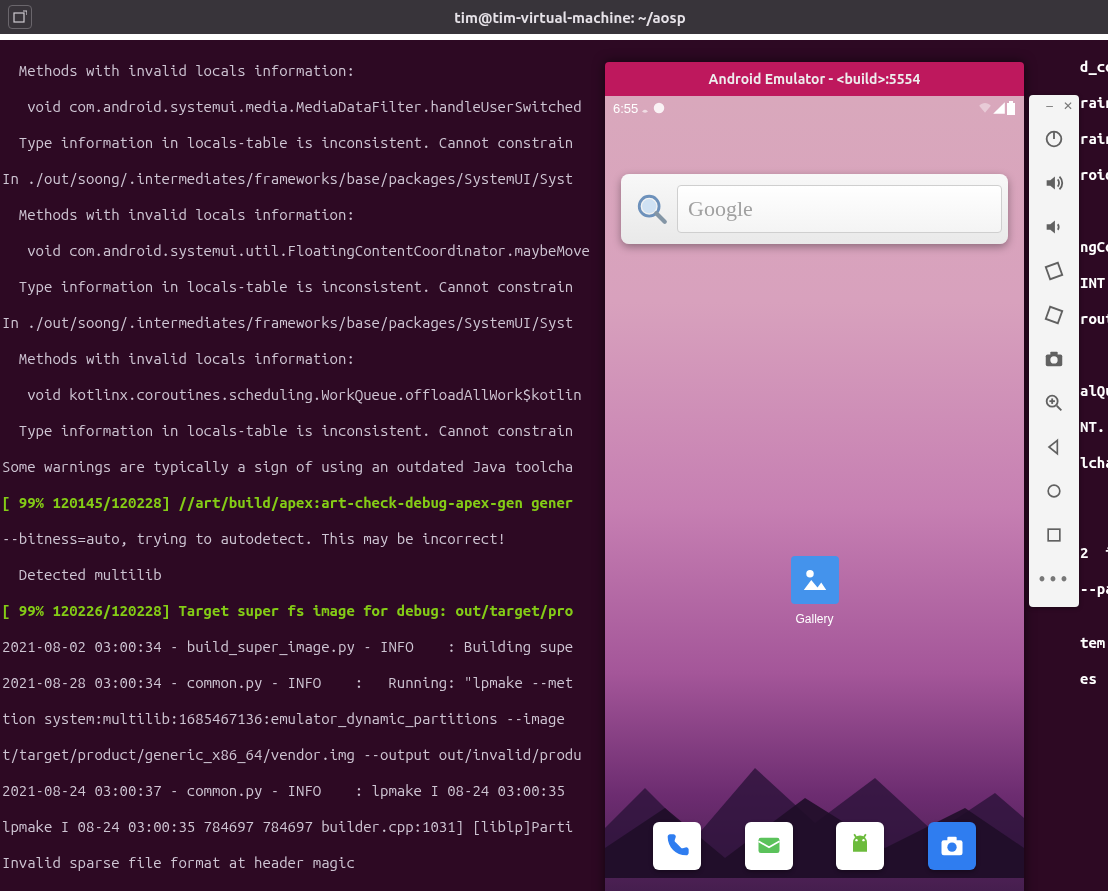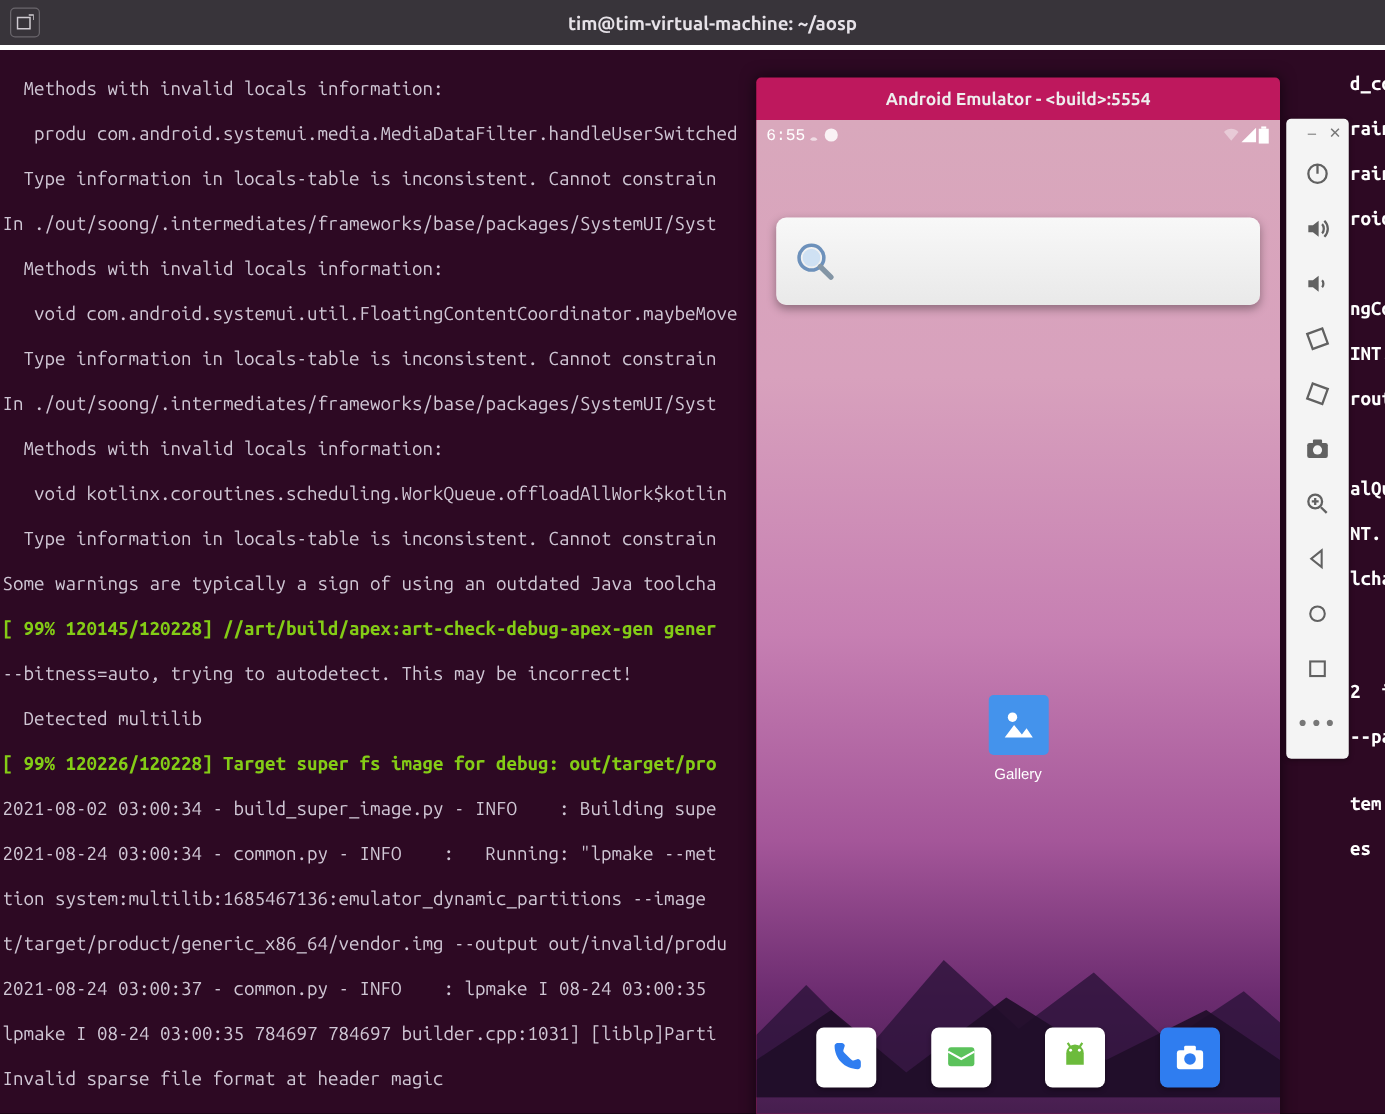--- a/index.html
+++ b/index.html
@@ -6,21 +6,21 @@
   body {
     width: 1108px; height: 891px;
     background: #000;
     font-family: "Ubuntu Mono", "Consolas", monospace;
     overflow: hidden; position: relative;
   }
   
   .titlebar {
     position: absolute; top: 0; left: 0; width: 100%; height: 40px;
     background: #38343a; display: flex; align-items: center;
-    border-bottom: 4px solid #ffffff;
+    border-bottom: 6px solid #ffffff;
   }
   .titlebar .newtab {
     width: 24px; height: 24px; margin-left: 8px;
     border: 1px solid #6a666c; border-radius: 4px;
     display:flex; align-items:center; justify-content:center;
     color:#d6d2d8; font-size:14px;
   }
   .titlebar .title {
     flex:1; text-align:center; color:#e6e2e8;
     font-family:"Ubuntu",sans-serif; font-size:15px; font-weight:600;
@@ -50,21 +50,21 @@
     height:34px; display:flex; align-items:center; justify-content:center;
     color:#eee; font-family:"Ubuntu",sans-serif; font-size:14px; font-weight:700;
   }
   .screen {
     position:absolute; top:34px; left:0; right:0; bottom:0;
     background:linear-gradient(to bottom,
         #d9a8bc 0%, #d8a1bd 25%, #c67fb2 50%, #a45699 70%, #6c2c70 85%, #3a1a44 100%);
   }
   .statusbar {
     height:24px; padding:0 8px; display:flex; align-items:center;
-    color:#fff; font-family:Liberation Mono, monospace; font-size:13px; gap:0;
+    color:#fff; font-family:Liberation Sans, sans-serif; font-size:13px; gap:0;
   }
   .statusbar .spacer { flex:1; }
   .statusbar svg { display:block; }
 
   .searchwidget {
     margin:54px 16px 0 16px; height:70px;
     border-radius:8px; display:flex; align-items:center;
     background:linear-gradient(#f8f8f8,#e9e9e9);
     box-shadow:0 3px 8px rgba(0,0,0,.35);
     padding:6px;
@@ -143,21 +143,21 @@
       <rect x="1" y="3" width="10" height="9" fill="none" stroke="#cfcbd1" stroke-width="1.2"></rect>
       <path d="M10 1 h4 v4" fill="none" stroke="#cfcbd1" stroke-width="1.2"></path>
     </svg>
   </div>
   <div class="title">tim@tim-virtual-machine: ~/aosp</div>
 </div>
 
 <div class="terminal">
 <span>  Methods with invalid locals information:</span>
 
-<span>   produ com.android.systemui.media.MediaDataFilter.handleUserSwitched</span>
+<span>   void com.android.systemui.media.MediaDataFilter.handleUserSwitched</span>
 
 <span>  Type information in locals-table is inconsistent. Cannot constrain</span>
 
 <span>In ./out/soong/.intermediates/frameworks/base/packages/SystemUI/Syst</span>
 
 <span>  Methods with invalid locals information:</span>
 
 <span>   void com.android.systemui.util.FloatingContentCoordinator.maybeMove</span>
 
 <span>  Type information in locals-table is inconsistent. Cannot constrain</span>
@@ -175,21 +175,21 @@
 <span class="w"><span>[ 99% 120145/120228] </span><span>//art/build/apex:art-check-debug-apex-gen gener</span></span>
 
 <span>--bitness=auto, trying to autodetect. This may be incorrect!</span>
 
 <span>  Detected multilib</span>
 
 <span class="w"><span>[ 99% 120226/120228] </span><span>Target super fs image for debug: out/target/pro</span></span>
 
 <span>2021-08-02 03:00:34 - build_super_image.py - INFO    : Building supe</span>
 
-<span>2021-08-24 03:00:34 - common.py - INFO    :   Running: "lpmake --met</span>
+<span>2021-08-28 03:00:34 - common.py - INFO    :   Running: "lpmake --met</span>
 
 <span>tion system:multilib:1685467136:emulator_dynamic_partitions --image </span>
 
 <span>t/target/product/generic_x86_64/vendor.img --output out/invalid/produ</span>
 
 <span>2021-08-24 03:00:37 - common.py - INFO    : lpmake I 08-24 03:00:35 </span>
 
 <span>lpmake I 08-24 03:00:35 784697 784697 builder.cpp:1031] [liblp]Parti</span>
 
 <span>Invalid sparse file format at header magic</span>
@@ -314,20 +314,23 @@
     </div>
 
     <div class="searchwidget">
       <div class="mag">
         <svg width="34" height="34" viewBox="0 0 24 24">
           <circle cx="10" cy="10" r="7" fill="none" stroke="#6d91bb" stroke-width="2"></circle>
           <circle cx="10" cy="10" r="5" fill="#cfe1f3"></circle>
           <line x1="15" y1="15" x2="21" y2="21" stroke="#8395a5" stroke-width="3" stroke-linecap="round"></line>
         </svg>
       </div>
+      <div class="input">
+        <span>Google</span>
+      </div>
     </div>
 
     <div class="gallery">
       <div class="icon">
         <svg width="30" height="30" viewBox="0 0 24 24">
           <circle cx="8" cy="7" r="3" fill="#fff"></circle>
           <path d="M3 20l6-8 5 6 3-4 4 6z" fill="#fff"></path>
         </svg>
       </div>
       <div>Gallery</div>

